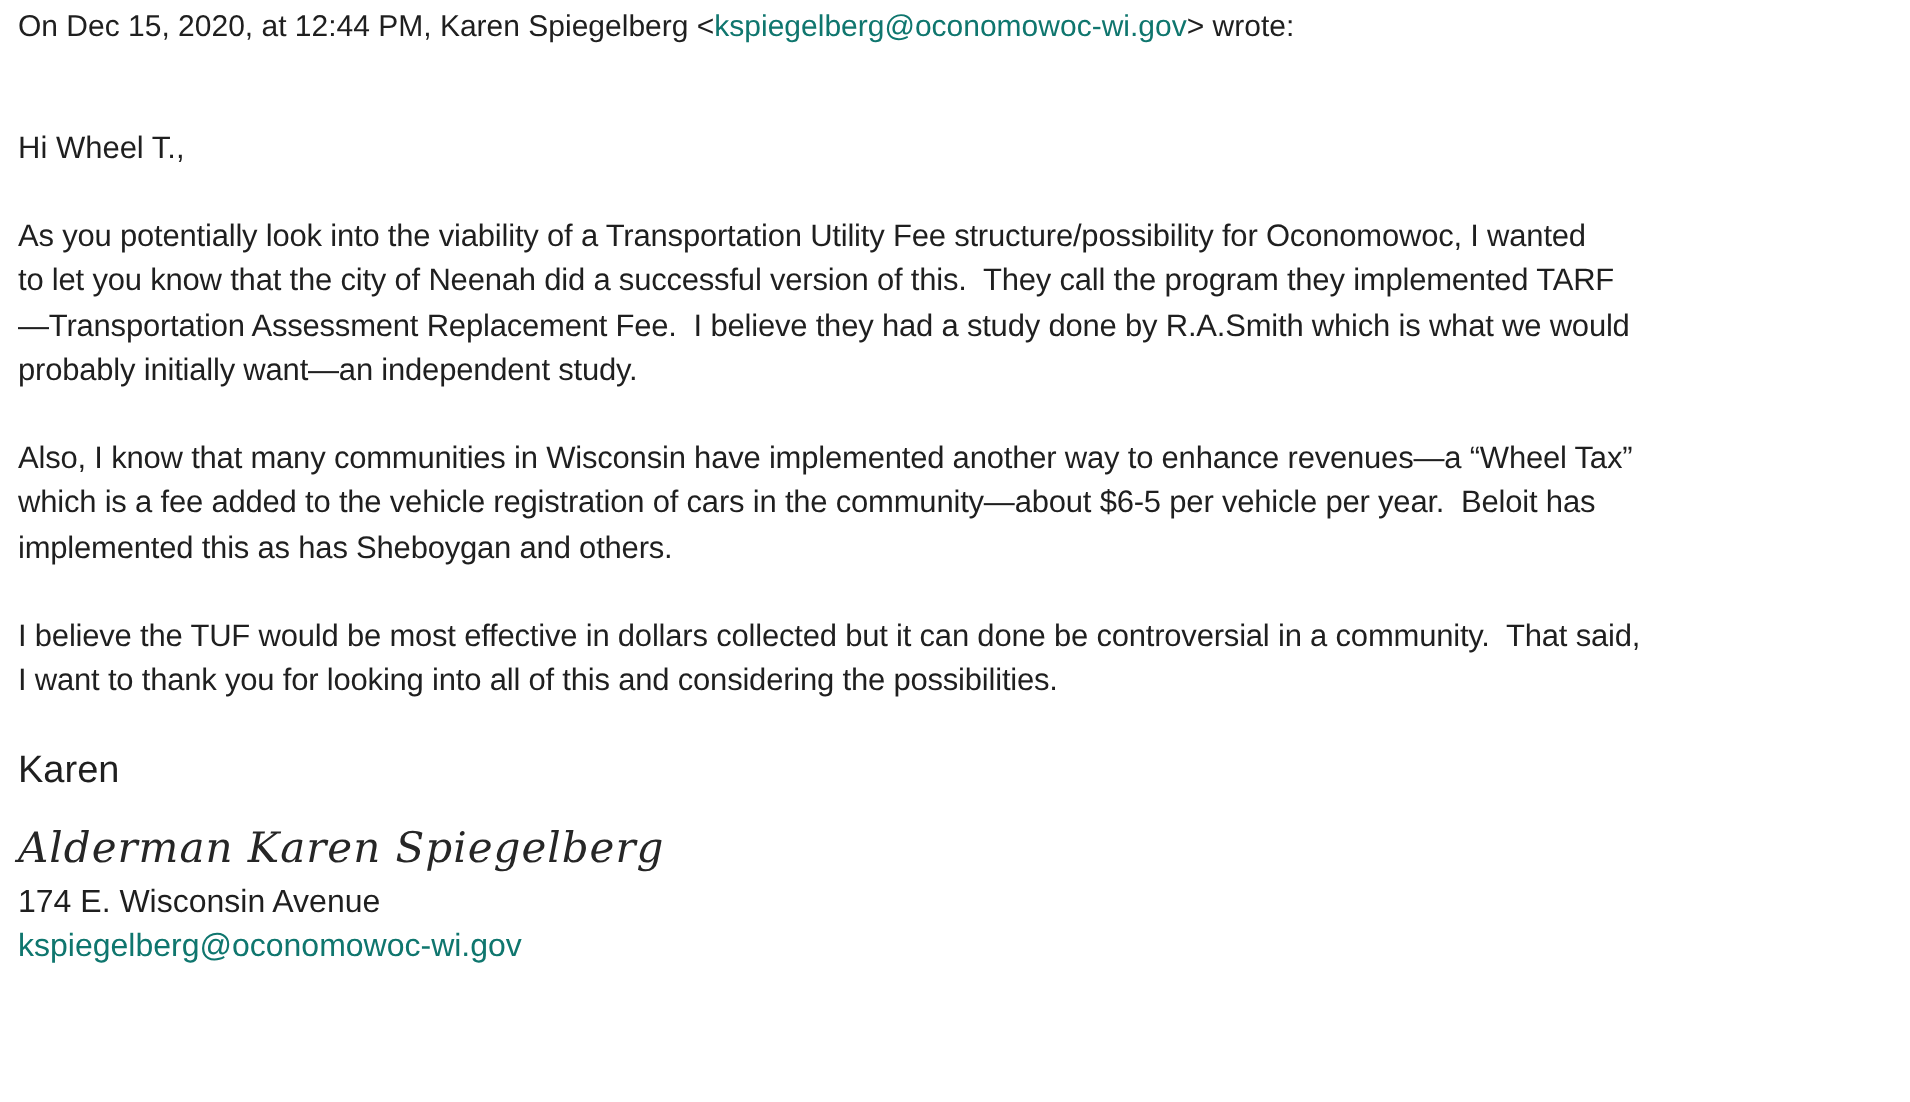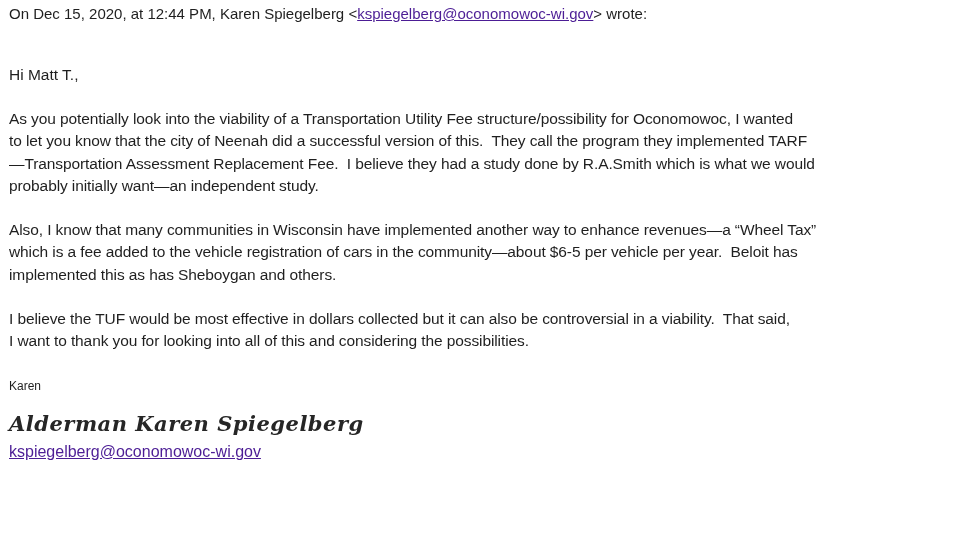--- a/index.html
+++ b/index.html
@@ -10,73 +10,73 @@
     -webkit-font-smoothing: antialiased;
   }
   .page { padding: 3px 10px 0 9px; }
 
   .quote-header {
     font-size: 15px; line-height: 21px;
     margin: 0 0 40px 0;
     white-space: pre-wrap;
   }
   a.mail-link {
-    color: #4c1d95; text-decoration: underline; cursor: pointer;
+    color: #0f766e; cursor: pointer;
   }
   .greeting {
     font-size: 15.5px; line-height: 22px;
     margin: 0 0 22px 0;
   }
   .para {
     font-size: 15.5px; line-height: 22.3px;
     margin: 2px 0 22px 0;
     white-space: pre-wrap;
     letter-spacing: -0.1px;
   }
   .signoff {
-    font-size: 12px; line-height: 22px;
+    font-size: 19px; line-height: 22px;
     margin: 0 0 10px 0;
   }
   .sig-name {
     font-family: cursive, "DejaVu Serif", serif;
     font-style: italic;
     font-size: 21px; line-height: 34px;
     letter-spacing: 0.5px;
     color: #262626;
     margin: 0;
-    font-weight: bold;
   }
   .sig-line {
     font-size: 16px; line-height: 22.4px;
     white-space: pre-wrap;
     margin: 0;
   }
   .sig-email { font-size: 16px; line-height: 22.4px; margin: 0; }
 </style>
 </head>
 <body>
 
 <div class="page">
 
   <div class="quote-header"><span>On Dec 15, 2020, at 12:44 PM, Karen Spiegelberg &lt;</span><a class="mail-link">kspiegelberg@oconomowoc-wi.gov</a><span>&gt; wrote:</span></div>
 
-  <div class="greeting">Hi Matt T.,</div>
+  <div class="greeting">Hi Wheel T.,</div>
 
   <p class="para">As you potentially look into the viability of a Transportation Utility Fee structure/possibility for Oconomowoc, I wanted
 to let you know that the city of Neenah did a successful version of this.  They call the program they implemented TARF
 —Transportation Assessment Replacement Fee.  I believe they had a study done by R.A.Smith which is what we would
 probably initially want—an independent study.</p>
 
   <p class="para">Also, I know that many communities in Wisconsin have implemented another way to enhance revenues—a “Wheel Tax”
 which is a fee added to the vehicle registration of cars in the community—about $6-5 per vehicle per year.  Beloit has
 implemented this as has Sheboygan and others.</p>
 
-  <p class="para">I believe the TUF would be most effective in dollars collected but it can also be controversial in a viability.  That said,
+  <p class="para">I believe the TUF would be most effective in dollars collected but it can done be controversial in a community.  That said,
 I want to thank you for looking into all of this and considering the possibilities.</p>
 
   <div class="signoff">Karen</div>
 
   <div class="signature-block">
     <p class="sig-name">Alderman Karen Spiegelberg</p>
+    <p class="sig-line">174 E. Wisconsin Avenue</p>
     <p class="sig-email"><a class="mail-link">kspiegelberg@oconomowoc-wi.gov</a></p>
   </div>
 
 </div>
 
 </body></html>

